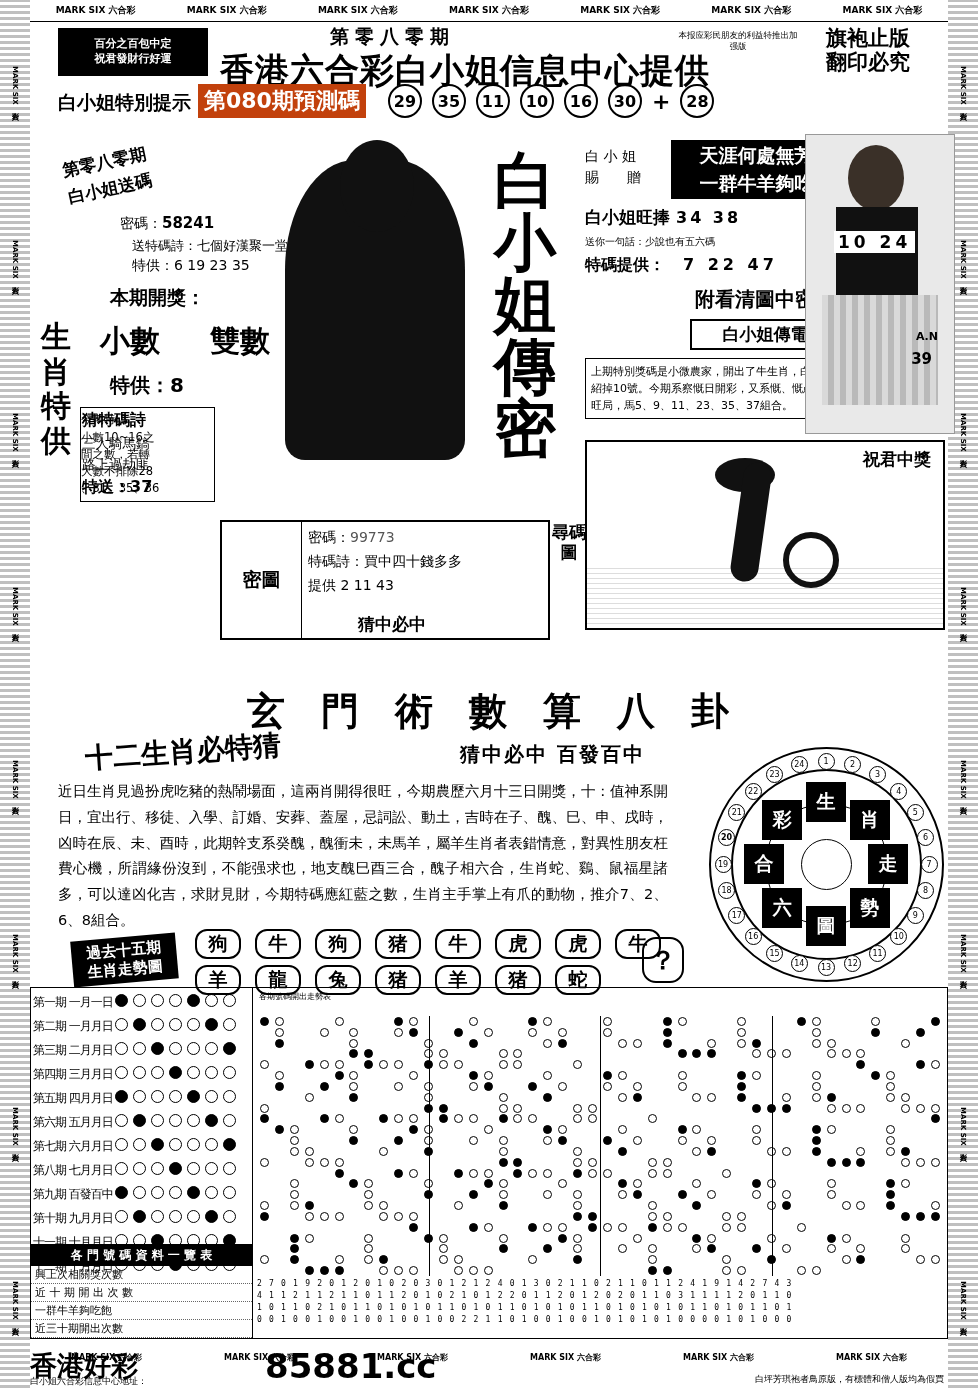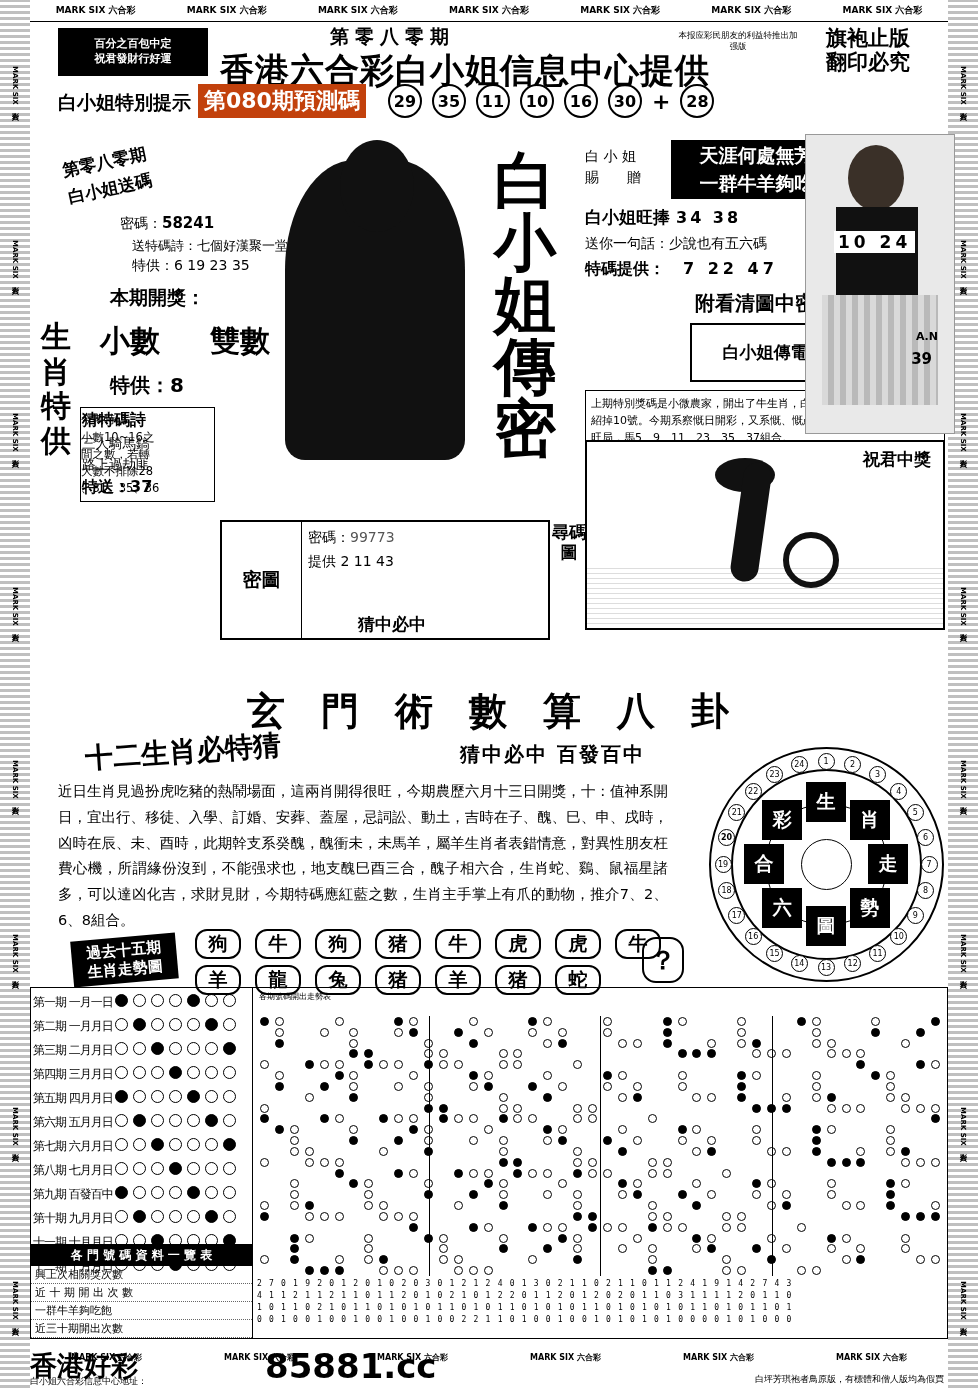--- a/index.html
+++ b/index.html
@@ -151,25 +151,25 @@
   .rcol { position:absolute; left:555px; top:0; width:360px; }
   .rr1 { position:relative; height:62px; }
   .rr1-l { position:absolute; left:0; top:6px; font-size:14px; line-height:1.5; }
   .rr1-box {
     position:absolute; left:86px; top:0px; width:190px;
     background:#000; color:#fff; font-size:19px; font-weight:bold;
     line-height:1.45; text-align:center; padding:2px 2px;
   }
   .rr2 { font-size:17px; font-weight:bold; margin-top:4px; }
   .rr2 .nums { font-size:16px; letter-spacing:3px; margin-left:6px;}
-  .rr3 { font-size:14px; margin-top:6px; }
+  .rr3 { font-size:10px; margin-top:6px; }
   .rr4 { font-size:16px; font-weight:bold; margin-top:6px; }
   .rr4 .nums { letter-spacing:4px; margin-left:18px; }
   .rr5 { font-size:20px; font-weight:bold; margin-top:10px; text-align:center; }
-  .rr6 { margin:6px auto 0; width:150px; border:2px solid #000; text-align:center; font-size:17px; font-weight:bold; padding:16px;}
+  .rr6 { margin:6px auto 0; width:150px; border:2px solid #000; text-align:center; font-size:17px; font-weight:bold; padding:2px;}
   .rr7 {
     margin-top:8px; border:1px solid #000; padding:4px 5px;
     font-size:11px; line-height:1.55;
   }
   .model {
     position:absolute; right:-10px; top:-6px; width:150px; height:300px;
     background:#e9e9e9; border:1px solid #999;
     overflow:hidden;
   }
   .model-head { position:absolute; left:42px; top:10px; width:56px; height:66px; background:#3a3028; border-radius:50%; }
@@ -421,20 +421,23 @@
         <span>姐</span>
         <span>傳</span>
         <span>密</span>
       </div>
 
       <div class="secret-card">
         <div class="sc-left">密圖</div>
         <div class="sc-right">
           <div>
             <span>密碼：</span><span class="dim">99773</span>
+          </div>
+          <div>
+            <span>特碼詩：</span><span>買中四十錢多多</span>
           </div>
           <div>
             <span>提供</span>
             <span>2   11   43</span>
           </div>
         </div>
         <div class="sc-bottom">猜中必中</div>
       </div>
       <div class="sc-far">尋碼圖</div>
 

